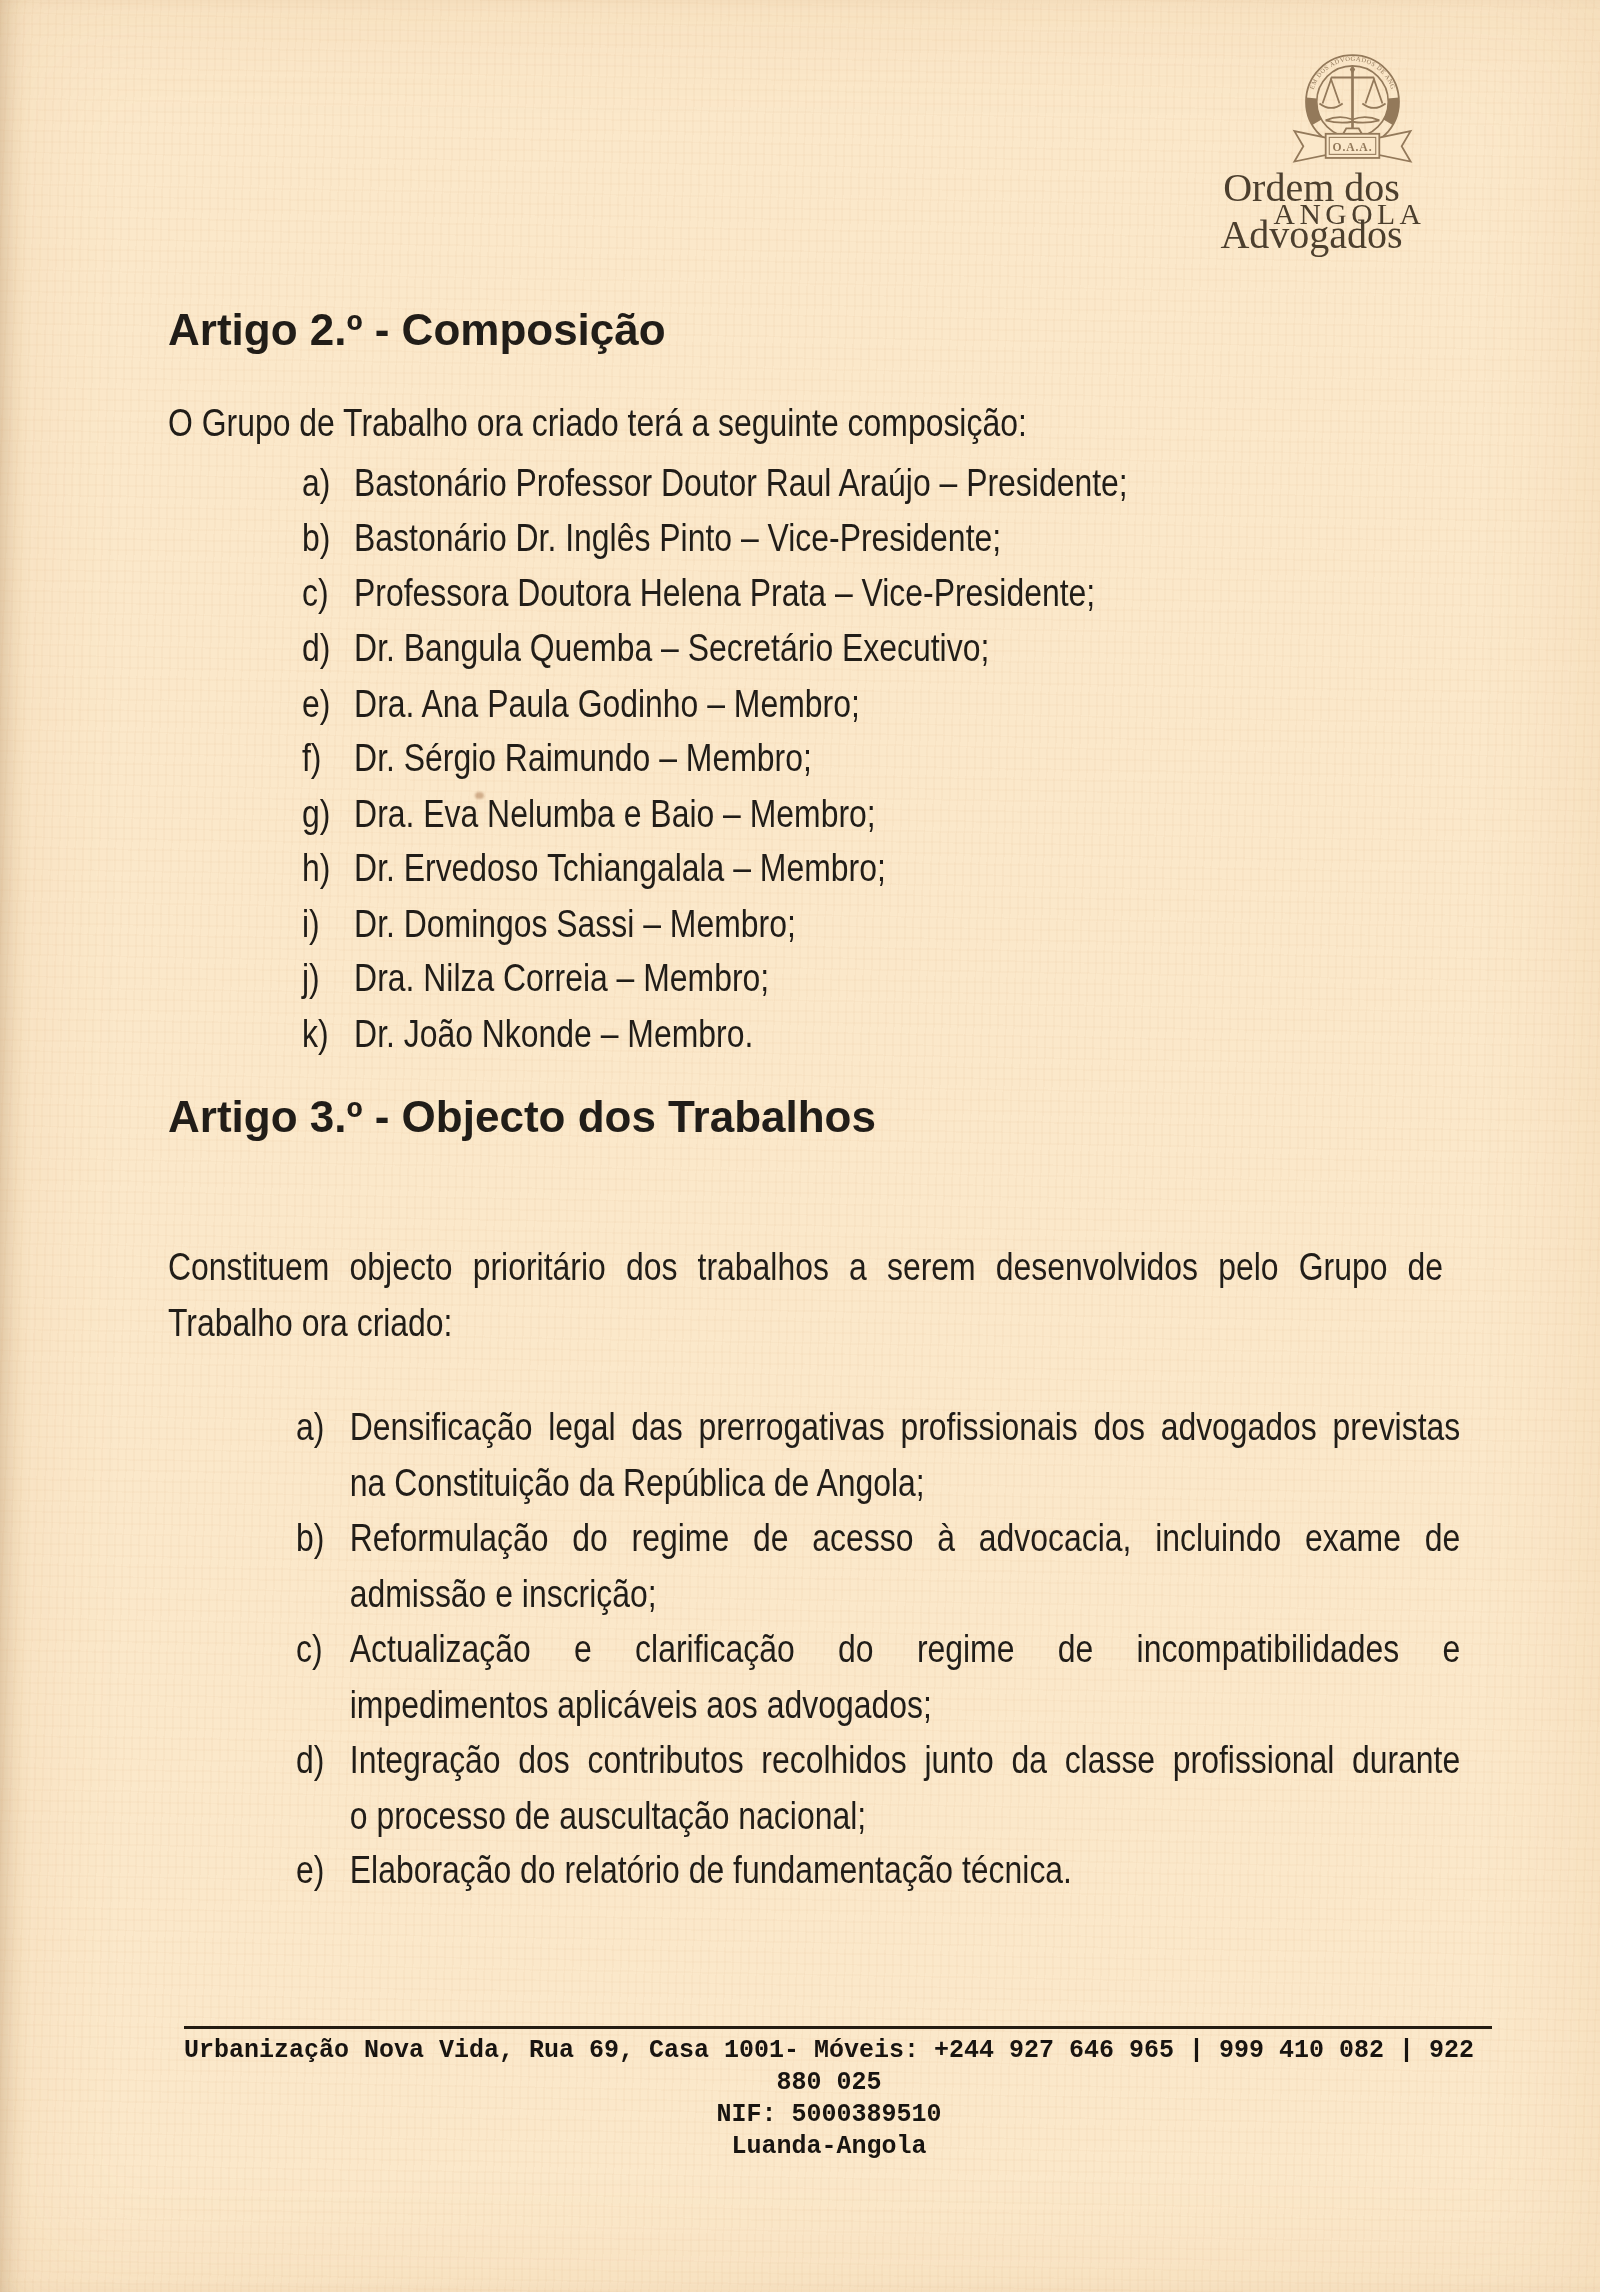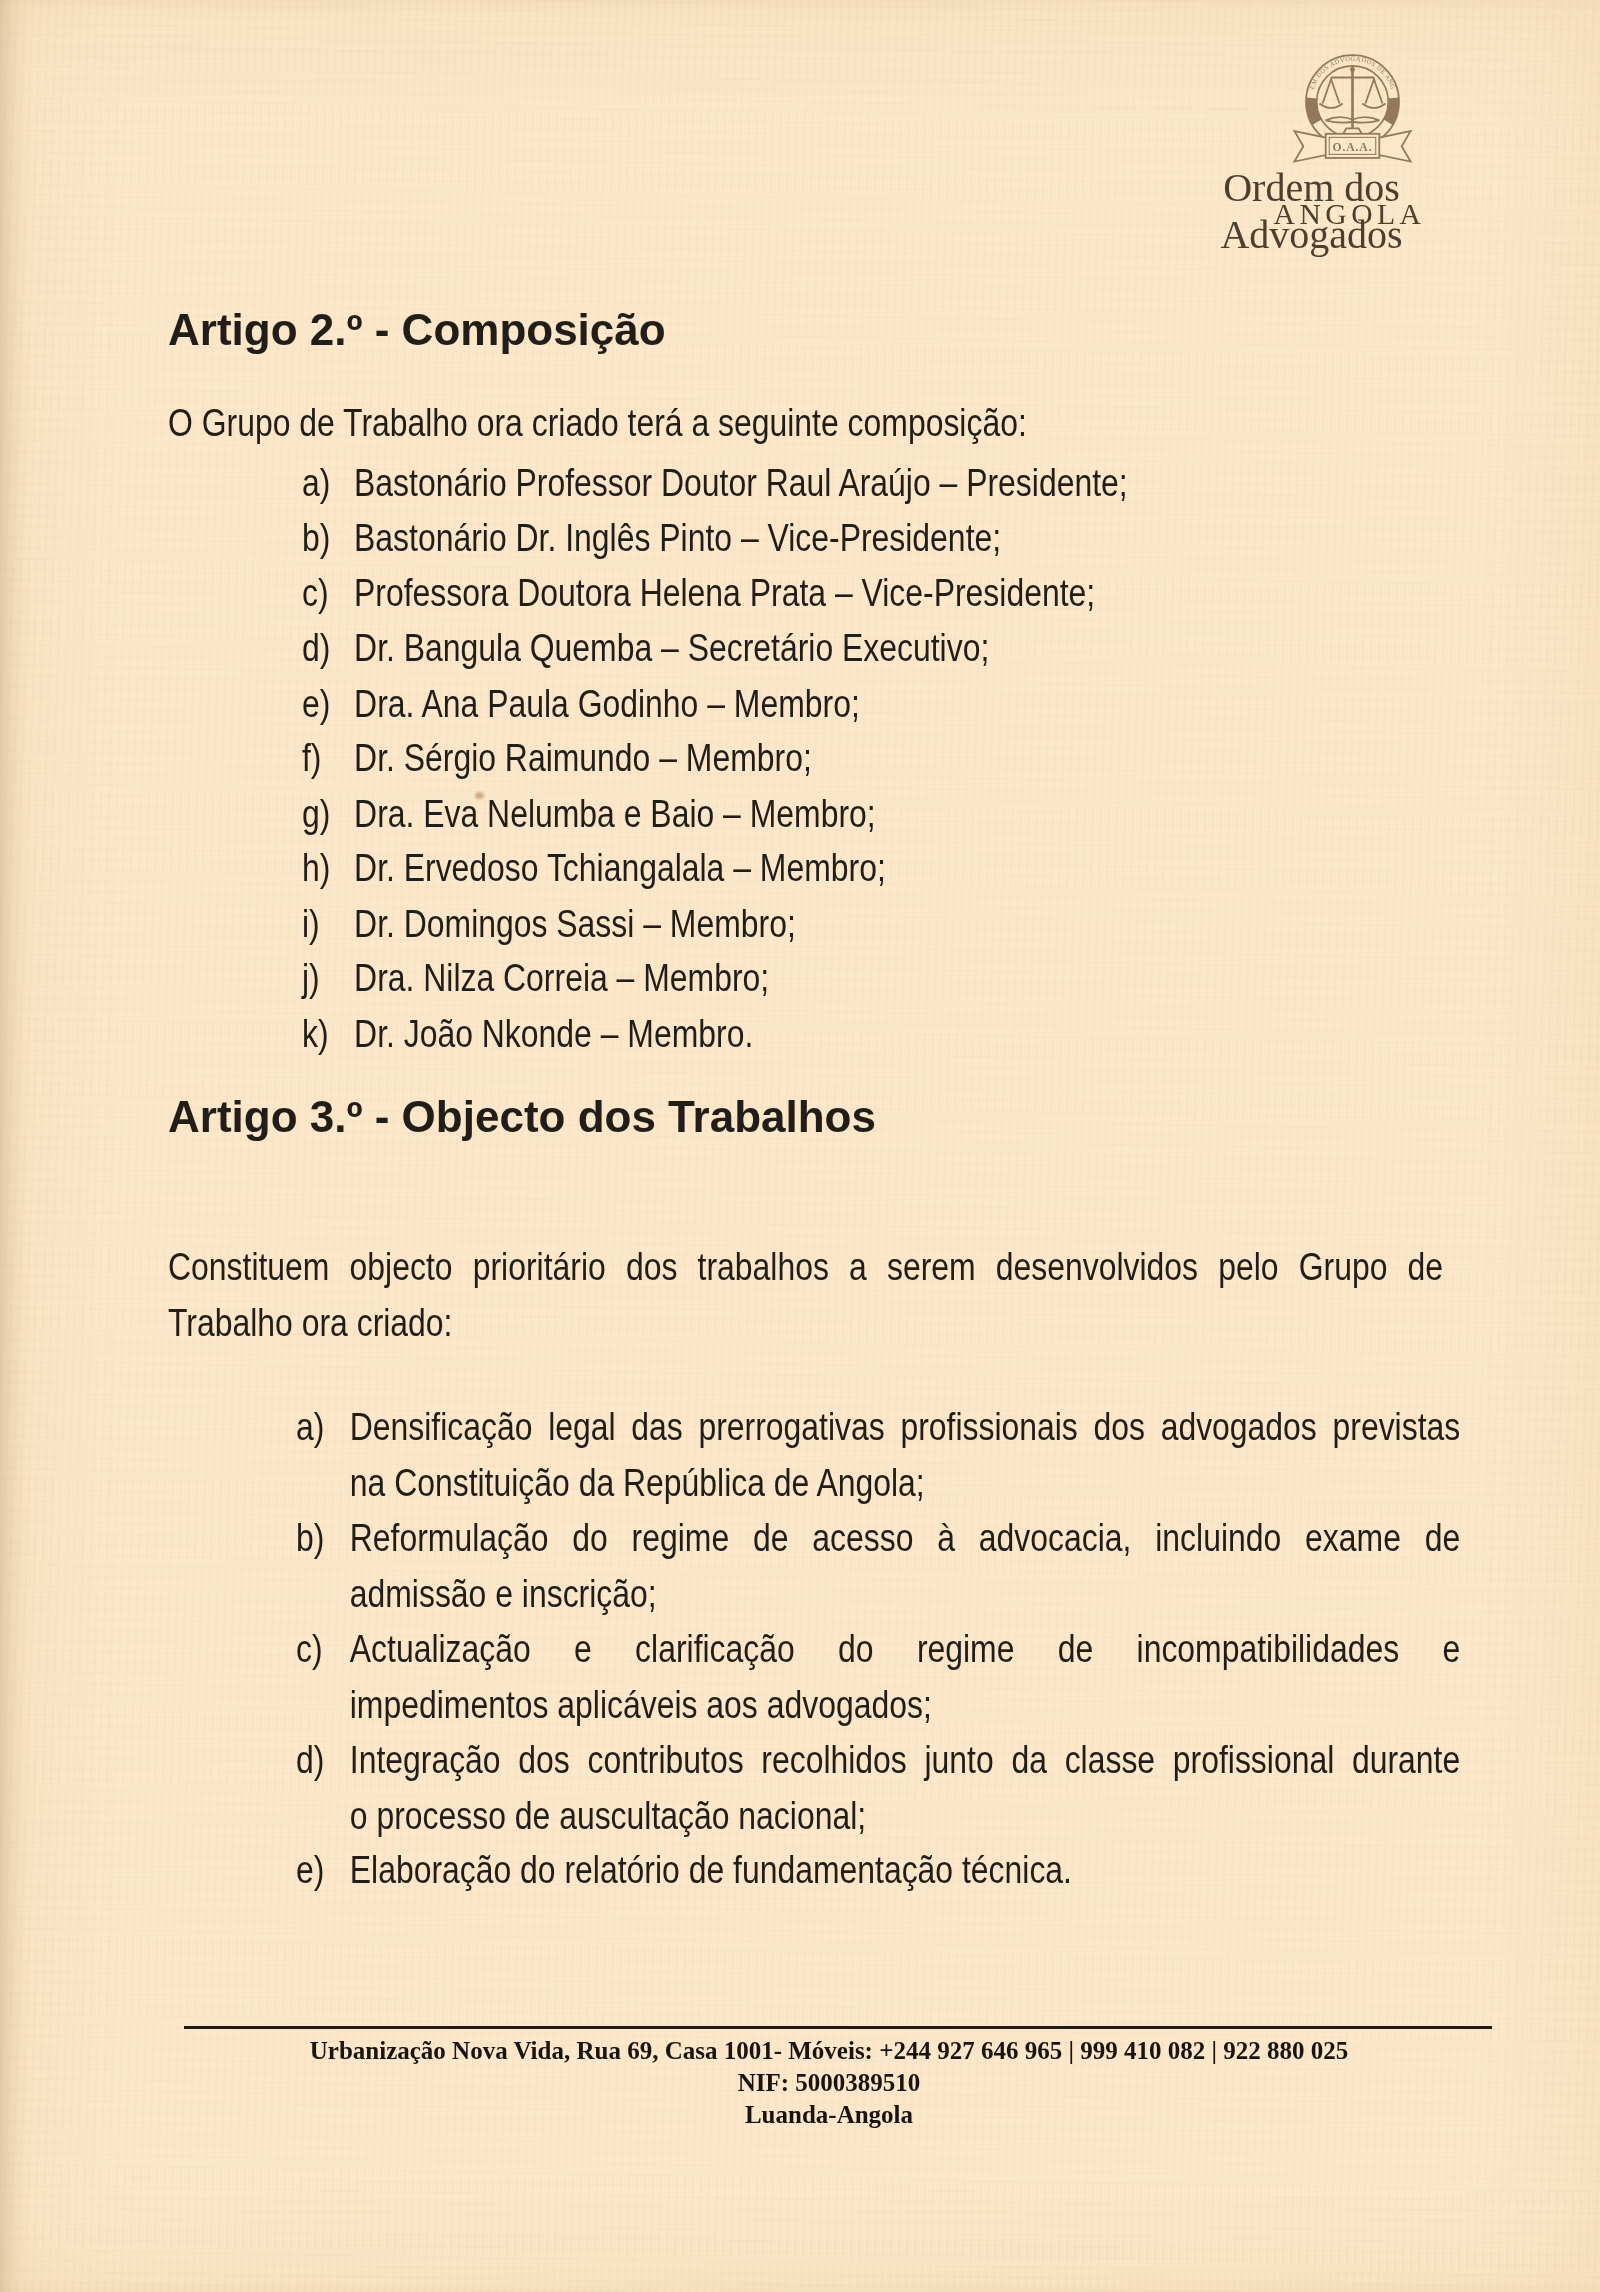--- a/index.html
+++ b/index.html
@@ -45,21 +45,21 @@
   
   .emblem { position:absolute; left:1281px; top:48px; width:143px; height:118px; }
   .orgname { position:absolute; left:1168px; top:164px; width:287px; text-align:center;
              font-family:"Liberation Serif", serif; font-size:40px; color:#4c3f2e; }
   .country { position:absolute; left:1206px; top:198px; width:287px; text-align:center;
              font-family:"Liberation Serif", serif; font-size:29.6px; letter-spacing:4.5px; color:#4c3f2e; }
 
   
   .frule { position:absolute; left:184px; top:2026px; width:1308px; height:3.1px; background:#241c12; }
   .footer { position:absolute; left:175px; top:2035px; width:1308px; text-align:center;
-            font-family:Liberation Serif, serif; font-weight:bold; font-size:25px;
+            font-family:Liberation Mono, monospace; font-weight:bold; font-size:25px;
             line-height:32px; color:#181410; }
   .siteurl { text-decoration:underline; }
 </style>
 </head>
 <body>
 
 <div class="page">
 
   <svg class="emblem" viewBox="0 0 160 132" xmlns="http://www.w3.org/2000/svg">
     <defs>

